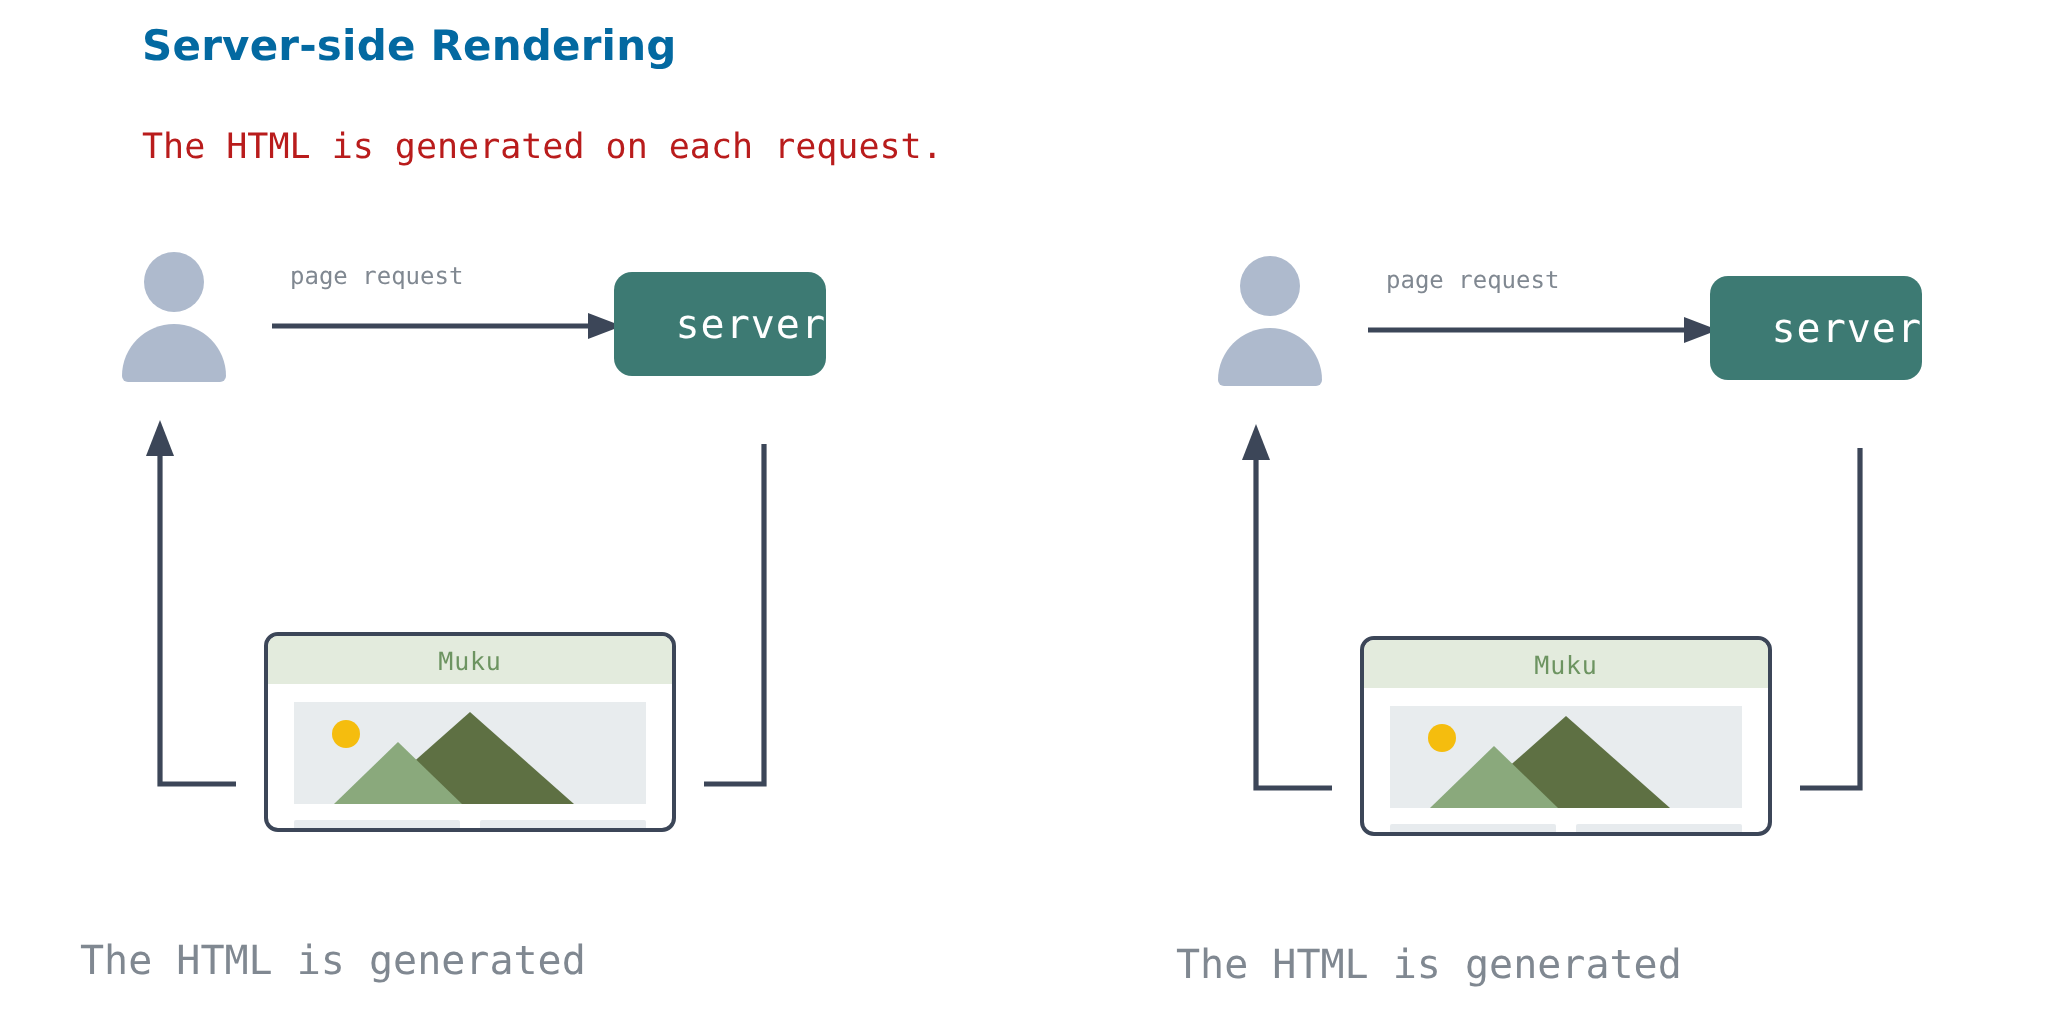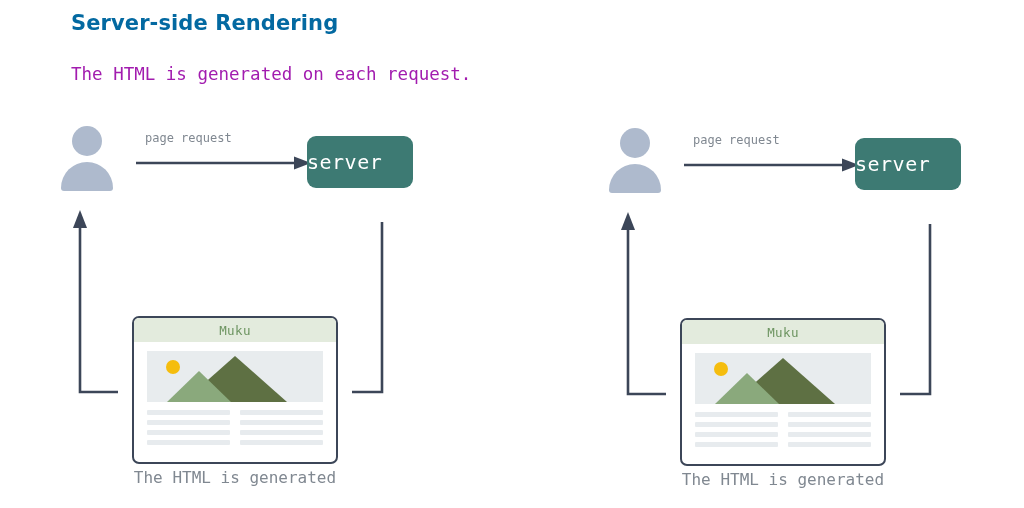--- a/index.html
+++ b/index.html
@@ -28,21 +28,21 @@
     color: #0369a1;
     white-space: nowrap;
   }
 
   #page-subtitle {
     position: absolute;
     left: 71px;
     top: 64px;
     font-family: "DejaVu Sans Mono", monospace;
     font-size: 17.5px;
-    color: #a21caf;
+    color: #b91c1c;
     white-space: nowrap;
   }
 
   
   .flow-group {
     position: absolute;
     top: 0;
     width: 420px;
     height: 508px;
   }
@@ -98,21 +98,21 @@
   .server-box {
     position: absolute;
     left: 267px;
     top: 136px;
     width: 106px;
     height: 52px;
     background: #3d7a73;
     border-radius: 9px;
     display: flex;
     align-items: center;
-    justify-content: flex-start;
+    justify-content: flex-end;
   }
   .server-box .server-label {
     font-family: "DejaVu Sans Mono", monospace;
     font-size: 20px;
     color: #ffffff;
     letter-spacing: 0.5px;
   }
 
   
   .connector {
@@ -123,21 +123,21 @@
     height: 200px;
     overflow: visible;
   }
 
   
   .browser-mockup {
     position: absolute;
     left: 92px;
     top: 316px;
     width: 206px;
-    height: 148px;
+    height: 100px;
     border: 2px solid #3c4658;
     border-radius: 7px;
     background: #ffffff;
     overflow: hidden;
   }
   .browser-titlebar {
     height: 24px;
     background: #e3ebdd;
     display: flex;
     align-items: center;
@@ -184,23 +184,22 @@
     background: #e7ebee;
     border-radius: 1px;
   }
 
   
   .mockup-caption {
     position: absolute;
     left: 0;
     top: 468px;
     width: 390px;
-    text-align: center;
-    font-family: "DejaVu Sans Mono", monospace;
-    font-size: 16px;
+    font-family: "DejaVu Sans Mono", monospace;
+    font-size: 20px;
     color: #808891;
     white-space: nowrap;
   }
 </style>
 </head>
 <body>
 
 <div id="page-title">Server-side Rendering</div>
 
 <div id="page-subtitle">The HTML is generated on each request.</div>

